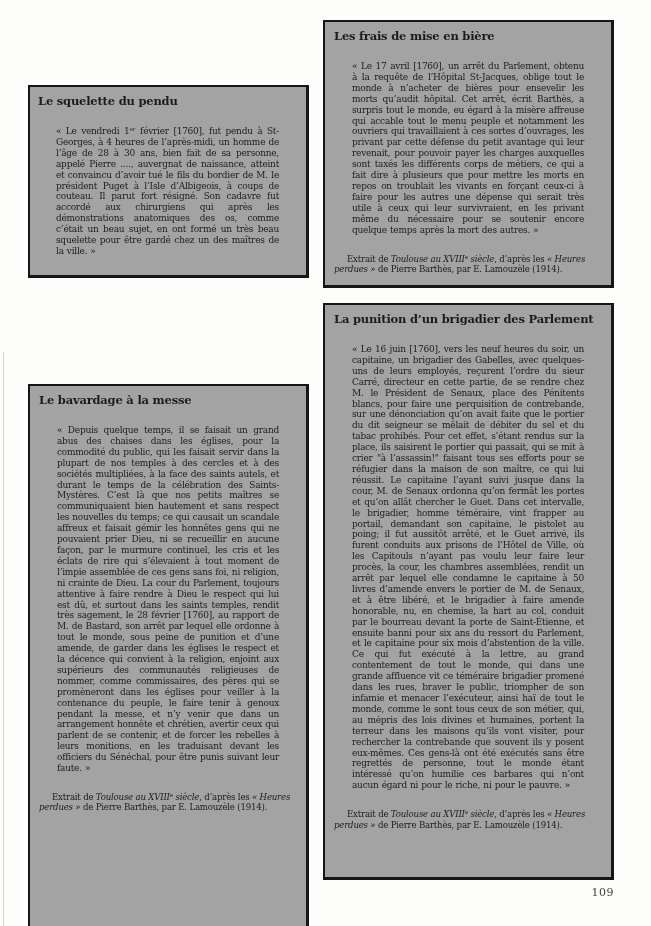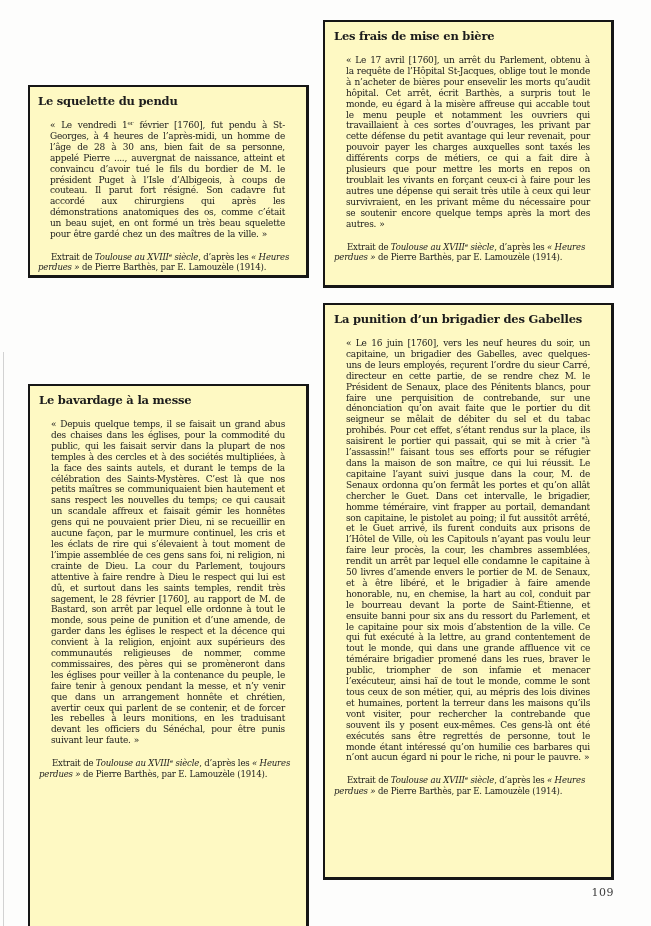--- a/index.html
+++ b/index.html
@@ -19,21 +19,21 @@
     position: absolute;
     left: 3px;
     top: 352px;
     bottom: 0;
     width: 1px;
     background: #d2d2d2;
   }
   .note {
     position: absolute;
     box-sizing: border-box;
-    background: #fef9c3;
+    background: #a3a3a3;
     border: 2px solid #161616;
     border-right-width: 3px;
     border-bottom-width: 3px;
     padding: 5px 9px 8px 9px;
     overflow: hidden;
   }
   .note-squelette { left: 28px;  top: 85px;  width: 281px; height: 193px; padding-left: 8px; }
   .note-biere     { left: 323px; top: 20px;  width: 291px; height: 268px; }
   .note-bavardage { left: 28px;  top: 384px; width: 281px; height: 546px; }
   .note-gabelles  { left: 323px; top: 303px; width: 291px; height: 577px; }
@@ -44,21 +44,21 @@
     letter-spacing: -0.2px;
     margin: 2px 0 5px 0;
     white-space: nowrap;
   }
   .note-body {
     font-size: 9px;
     line-height: 10.9px;
     letter-spacing: -0.25px;
     word-spacing: 0.5px;
     text-align: justify;
-    margin: 12px;
+    margin: 18px;
   }
   .note-attr {
     font-size: 8.6px;
     line-height: 10.4px;
     letter-spacing: -0.2px;
     margin: 5px 0 0 0;
     text-indent: 13px;
     text-align: left;
   }
   .note-attr em { font-style: italic; text-align: center; }
@@ -88,18 +88,18 @@
   <p class="note-attr"><span>Extrait de </span><em>Toulouse au XVIIIᵉ siècle</em><span>, d’après les </span><em>« Heures perdues »</em><span> de Pierre Barthès, par E. Lamouzèle (1914).</span></p>
 </section>
 
 <section class="note note-bavardage">
   <h2 class="note-title">Le bavardage à la messe</h2>
   <p class="note-body">« Depuis quelque temps, il se faisait un grand abus des chaises dans les églises, pour la commodité du public, qui les faisait servir dans la plupart de nos temples à des cercles et à des sociétés multipliées, à la face des saints autels, et durant le temps de la célébration des Saints-Mystères. C’est là que nos petits maîtres se communiquaient bien hautement et sans respect les nouvelles du temps; ce qui causait un scandale affreux et faisait gémir les honnêtes gens qui ne pouvaient prier Dieu, ni se recueillir en aucune façon, par le murmure continuel, les cris et les éclats de rire qui s’élevaient à tout moment de l’impie assemblée de ces gens sans foi, ni religion, ni crainte de Dieu. La cour du Parlement, toujours attentive à faire rendre à Dieu le respect qui lui est dû, et surtout dans les saints temples, rendit très sagement, le 28 février [1760], au rapport de M. de Bastard, son arrêt par lequel elle ordonne à tout le monde, sous peine de punition et d’une amende, de garder dans les églises le respect et la décence qui convient à la religion, enjoint aux supérieurs des communautés religieuses de nommer, comme commissaires, des pères qui se promèneront dans les églises pour veiller à la contenance du peuple, le faire tenir à genoux pendant la messe, et n’y venir que dans un arrangement honnête et chrétien, avertir ceux qui parlent de se contenir, et de forcer les rebelles à leurs monitions, en les traduisant devant les officiers du Sénéchal, pour être punis suivant leur faute. »</p>
   <p class="note-attr"><span>Extrait de </span><em>Toulouse au XVIIIᵉ siècle</em><span>, d’après les </span><em>« Heures perdues »</em><span> de Pierre Barthès, par E. Lamouzèle (1914).</span></p>
 </section>
 
 <section class="note note-gabelles">
-  <h2 class="note-title">La punition d’un brigadier des Gabelles</h2>
+  <h2 class="note-title">La punition d’un brigadier des Parlement</h2>
   <p class="note-body">« Le 16 juin [1760], vers les neuf heures du soir, un capitaine, un brigadier des Gabelles, avec quelques-uns de leurs employés, reçurent l’ordre du sieur Carré, directeur en cette partie, de se rendre chez M. le Président de Senaux, place des Pénitents blancs, pour faire une perquisition de contrebande, sur une dénonciation qu’on avait faite que le portier du dit seigneur se mêlait de débiter du sel et du tabac prohibés. Pour cet effet, s’étant rendus sur la place, ils saisirent le portier qui passait, qui se mit à crier "à l’assassin!" faisant tous ses efforts pour se réfugier dans la maison de son maître, ce qui lui réussit. Le capitaine l’ayant suivi jusque dans la cour, M. de Senaux ordonna qu’on fermât les portes et qu’on allât chercher le Guet. Dans cet intervalle, le brigadier, homme téméraire, vint frapper au portail, demandant son capitaine, le pistolet au poing; il fut aussitôt arrêté, et le Guet arrivé, ils furent conduits aux prisons de l’Hôtel de Ville, où les Capitouls n’ayant pas voulu leur faire leur procès, la cour, les chambres assemblées, rendit un arrêt par lequel elle condamne le capitaine à 50 livres d’amende envers le portier de M. de Senaux, et à être libéré, et le brigadier à faire amende honorable, nu, en chemise, la hart au col, conduit par le bourreau devant la porte de Saint-Étienne, et ensuite banni pour six ans du ressort du Parlement, et le capitaine pour six mois d’abstention de la ville. Ce qui fut exécuté à la lettre, au grand contentement de tout le monde, qui dans une grande affluence vit ce téméraire brigadier promené dans les rues, braver le public, triompher de son infamie et menacer l’exécuteur, ainsi haï de tout le monde, comme le sont tous ceux de son métier, qui, au mépris des lois divines et humaines, portent la terreur dans les maisons qu’ils vont visiter, pour rechercher la contrebande que souvent ils y posent eux-mêmes. Ces gens-là ont été exécutés sans être regrettés de personne, tout le monde étant intéressé qu’on humilie ces barbares qui n’ont aucun égard ni pour le riche, ni pour le pauvre. »</p>
   <p class="note-attr"><span>Extrait de </span><em>Toulouse au XVIIIᵉ siècle</em><span>, d’après les </span><em>« Heures perdues »</em><span> de Pierre Barthès, par E. Lamouzèle (1914).</span></p>
 </section>
 
 <div class="page-number">109</div>
 
 </body></html>

